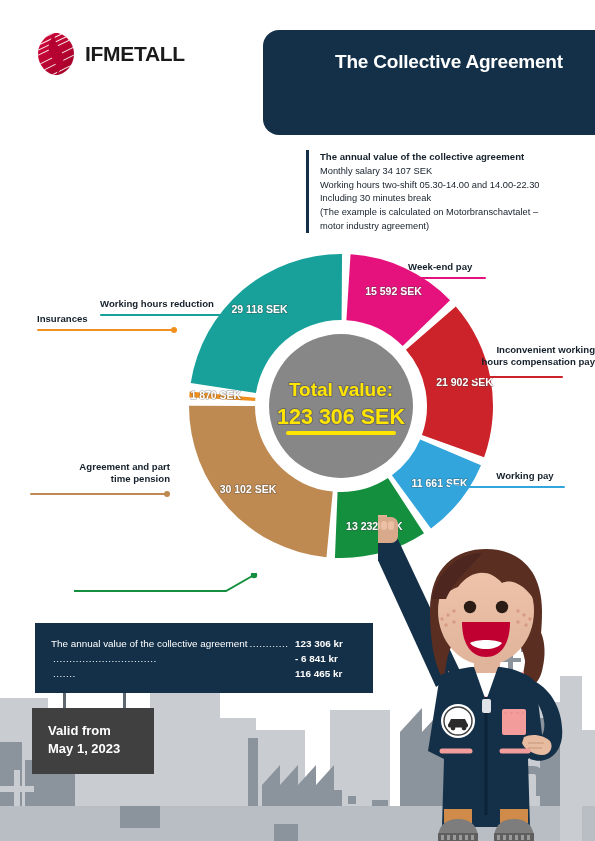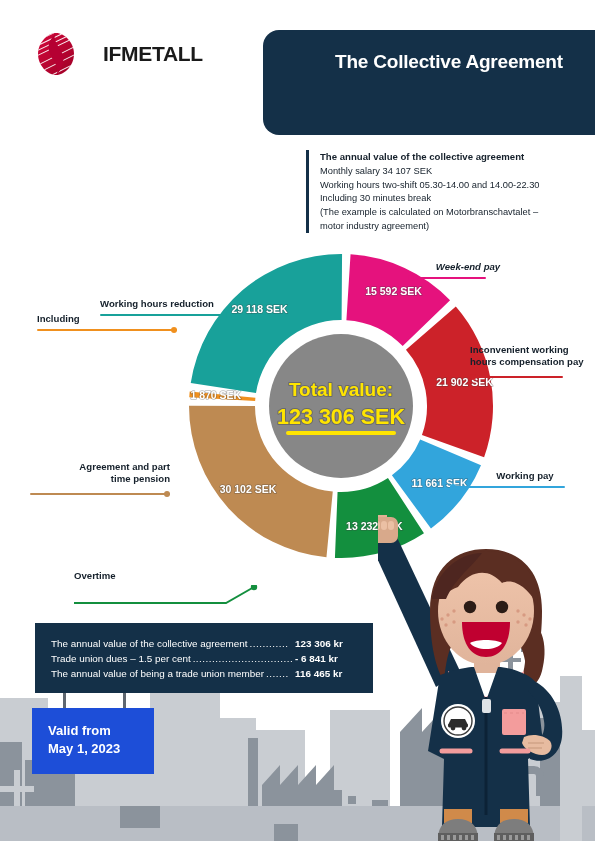--- a/index.html
+++ b/index.html
@@ -5,21 +5,21 @@
   html,body{margin:0;padding:0;}
   body{
     width:595px;height:841px;position:relative;overflow:hidden;
     background:#ffffff;
     font-family:"Liberation Sans", sans-serif;
     -webkit-font-smoothing:antialiased;
   }
   .abs{position:absolute;}
 
   
-  #logo{left:36px;top:32px;display:flex;align-items:center;gap:27px;}
+  #logo{left:36px;top:32px;display:flex;align-items:center;gap:9px;}
   #logo .mark{width:40px;height:44px;}
   #logo .wordmark{
     font-size:21px;font-weight:bold;letter-spacing:-0.3px;color:#1a1a1a;
     font-family:"Liberation Sans", sans-serif;
   }
 
   
   #banner{
     left:263px;top:30px;width:332px;min-height:105px;
     background:#143048;border-radius:16px 0 0 16px;
@@ -76,21 +76,21 @@
   }
   #summary .row .lbl{flex:0 0 auto;}
   #summary .row .lead{
     flex:1 1 auto;overflow:hidden;white-space:nowrap;
     letter-spacing:0.5px;margin:0 2px;
   }
   #summary .row .val{flex:0 0 auto;font-weight:bold;text-align:left;min-width:62px;}
 
   
   #sign{
-    left:32px;top:708px;width:122px;height:66px;background:#1d4ed8;z-index:6;
+    left:32px;top:708px;width:122px;height:66px;background:#404040;z-index:6;
     box-sizing:border-box;padding:14px 0 0 16px;
   }
   #sign .l{color:#ffffff;font-weight:bold;font-size:13px;line-height:1.35;}
   .hanger{position:absolute;width:3px;background:#5f6770;z-index:5;}
   .hanger .cap{position:absolute;left:-2.5px;width:8px;height:8px;border-radius:50%;
     background:#f0f0f0;border:1px solid #aab0b6;box-sizing:border-box;}
 
   #bg-city{left:0;top:610px;z-index:1;}
   #worker{left:378px;top:515px;z-index:4;}
 </style>
@@ -236,52 +236,51 @@
 </div>
 
 <div class="callout" style="left:100px;top:250px;width:132px;margin-top:48px;">
   <div class="txt">Working hours reduction</div>
   <div class="rule" style="background:#18A19A;width:132px;">
     <span class="dot" style="background:#18A19A;right:0;"></span>
   </div>
 </div>
 
 <div class="callout" style="left:37px;top:313px;width:140px;">
-  <div class="txt">Including</div>
+  <div class="txt">Insurances</div>
   <div class="rule" style="background:#F0901E;width:140px;">
     <span class="dot" style="background:#F0901E;right:0;"></span>
   </div>
 </div>
 
 <div class="callout" style="left:30px;top:461px;width:140px;text-align:right;">
   <div class="txt">Agreement and part</div>
   <div class="txt">time pension</div>
   <div class="rule" style="background:#BE8A52;width:140px;margin-top:7px;">
     <span class="dot" style="background:#BE8A52;right:0;"></span>
   </div>
 </div>
 
 <div class="callout" style="left:74px;top:570px;width:180px;">
-  <div class="txt">Overtime</div>
   <div>
     <svg width="186" height="22" viewBox="0 0 186 22" style="display:block;margin-top:3px;">
       <path d="M0,18 H152 L180,2" stroke="#138F3E" stroke-width="2" fill="none"></path>
       <circle cx="180" cy="2" r="3.2" fill="#138F3E"></circle>
     </svg>
   </div>
 </div>
 
-<div class="callout" style="left:408px;top:261px;width:120px;text-align:center;font-style:italic;">
+<div class="callout" style="left:408px;top:261px;width:120px;text-align:left;">
   <div class="txt">Week-end pay</div>
   <div class="rule" style="background:#E5127D;width:78px;">
     <span class="dot" style="background:#E5127D;left:0;"></span>
   </div>
 </div>
 
-<div class="callout" style="left:470px;top:344px;width:125px;">
+<div class="callout" style="left:470px;top:344px;width:125px;text-align:right;">
   <div class="txt">Inconvenient working</div>
   <div class="txt">hours compensation pay</div>
   <div class="rule" style="background:#CC2229;width:93px;margin-top:7px;">
     <span class="dot" style="background:#CC2229;left:0;"></span>
   </div>
 </div>
 
 <div class="callout" style="left:460px;top:470px;width:130px;text-align:center;">
   <div class="txt">Working pay</div>
   <div class="rule" style="background:#32A5DC;width:115px;margin-left:-10px;">
@@ -393,26 +392,24 @@
 </svg>
 </div>
 
 <div class="abs" id="summary">
   <div class="row">
     <span class="lbl">The annual value of the collective agreement</span>
     <span class="lead">............</span>
     <span class="val">123 306 kr</span>
   </div>
   <div class="row">
-    <span class="lbl">Trade union dues – 1.5 per cent</span>
     <span class="lead">................................</span>
     <span class="val">- 6 841 kr</span>
   </div>
   <div class="row">
-    <span class="lbl">The annual value of being a trade union member</span>
     <span class="lead">.......</span>
     <span class="val">116 465 kr</span>
   </div>
 </div>
 
 <div class="hanger" style="left:63px;top:684px;height:34px;">
   <span class="cap" style="top:-4px;"></span>
   <span class="cap" style="top:26px;"></span>
 </div>
 <div class="hanger" style="left:123px;top:684px;height:34px;">

